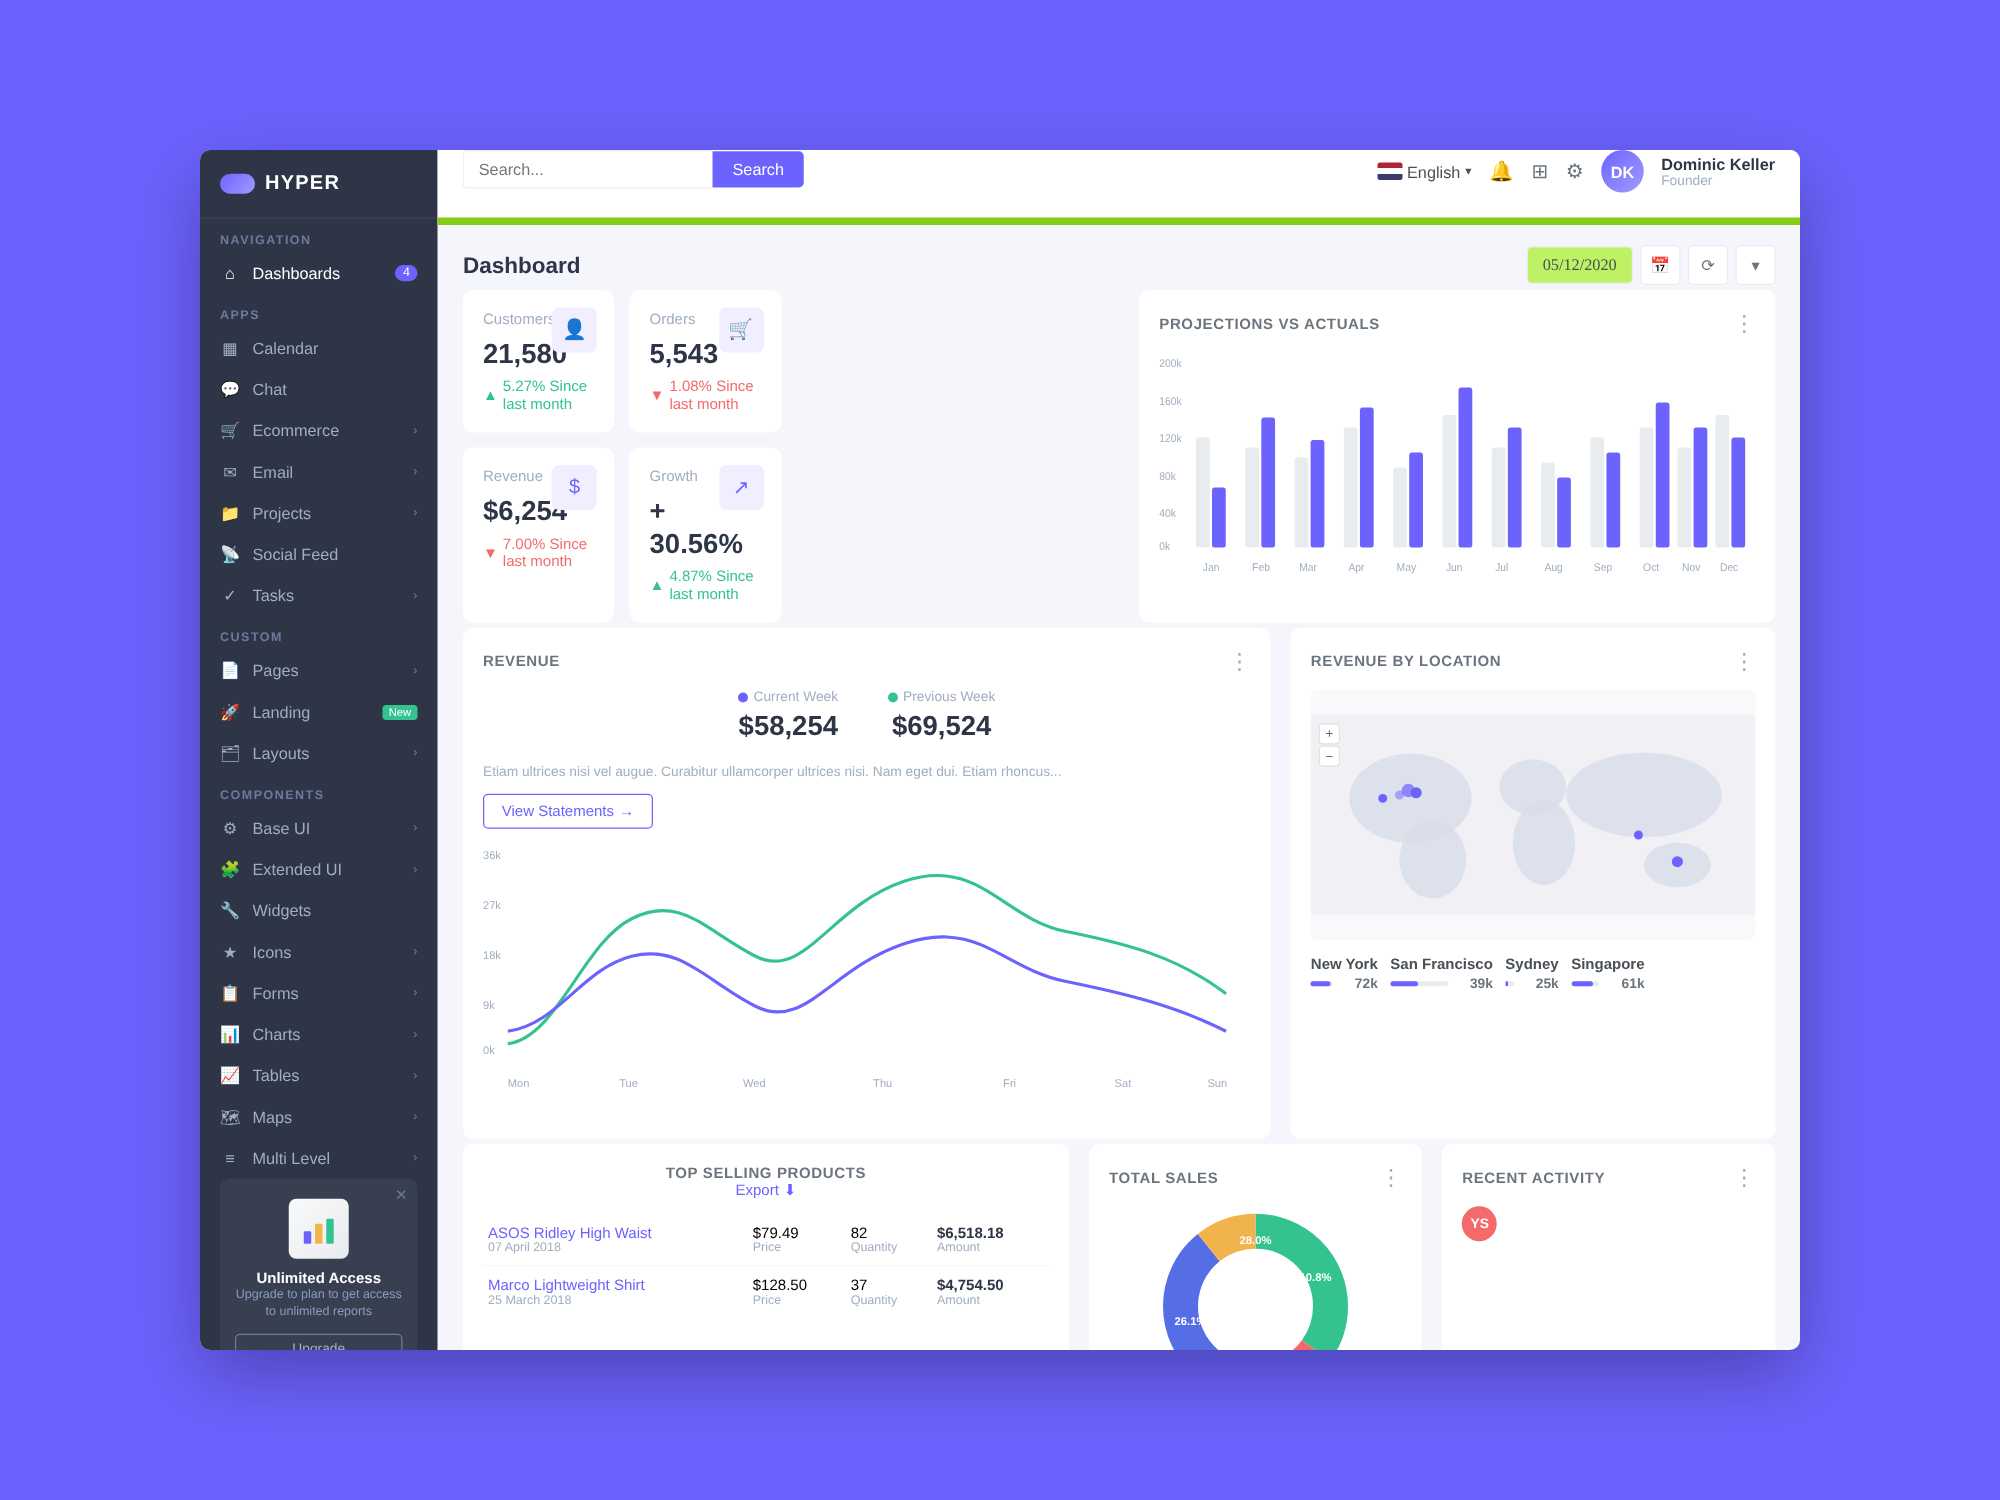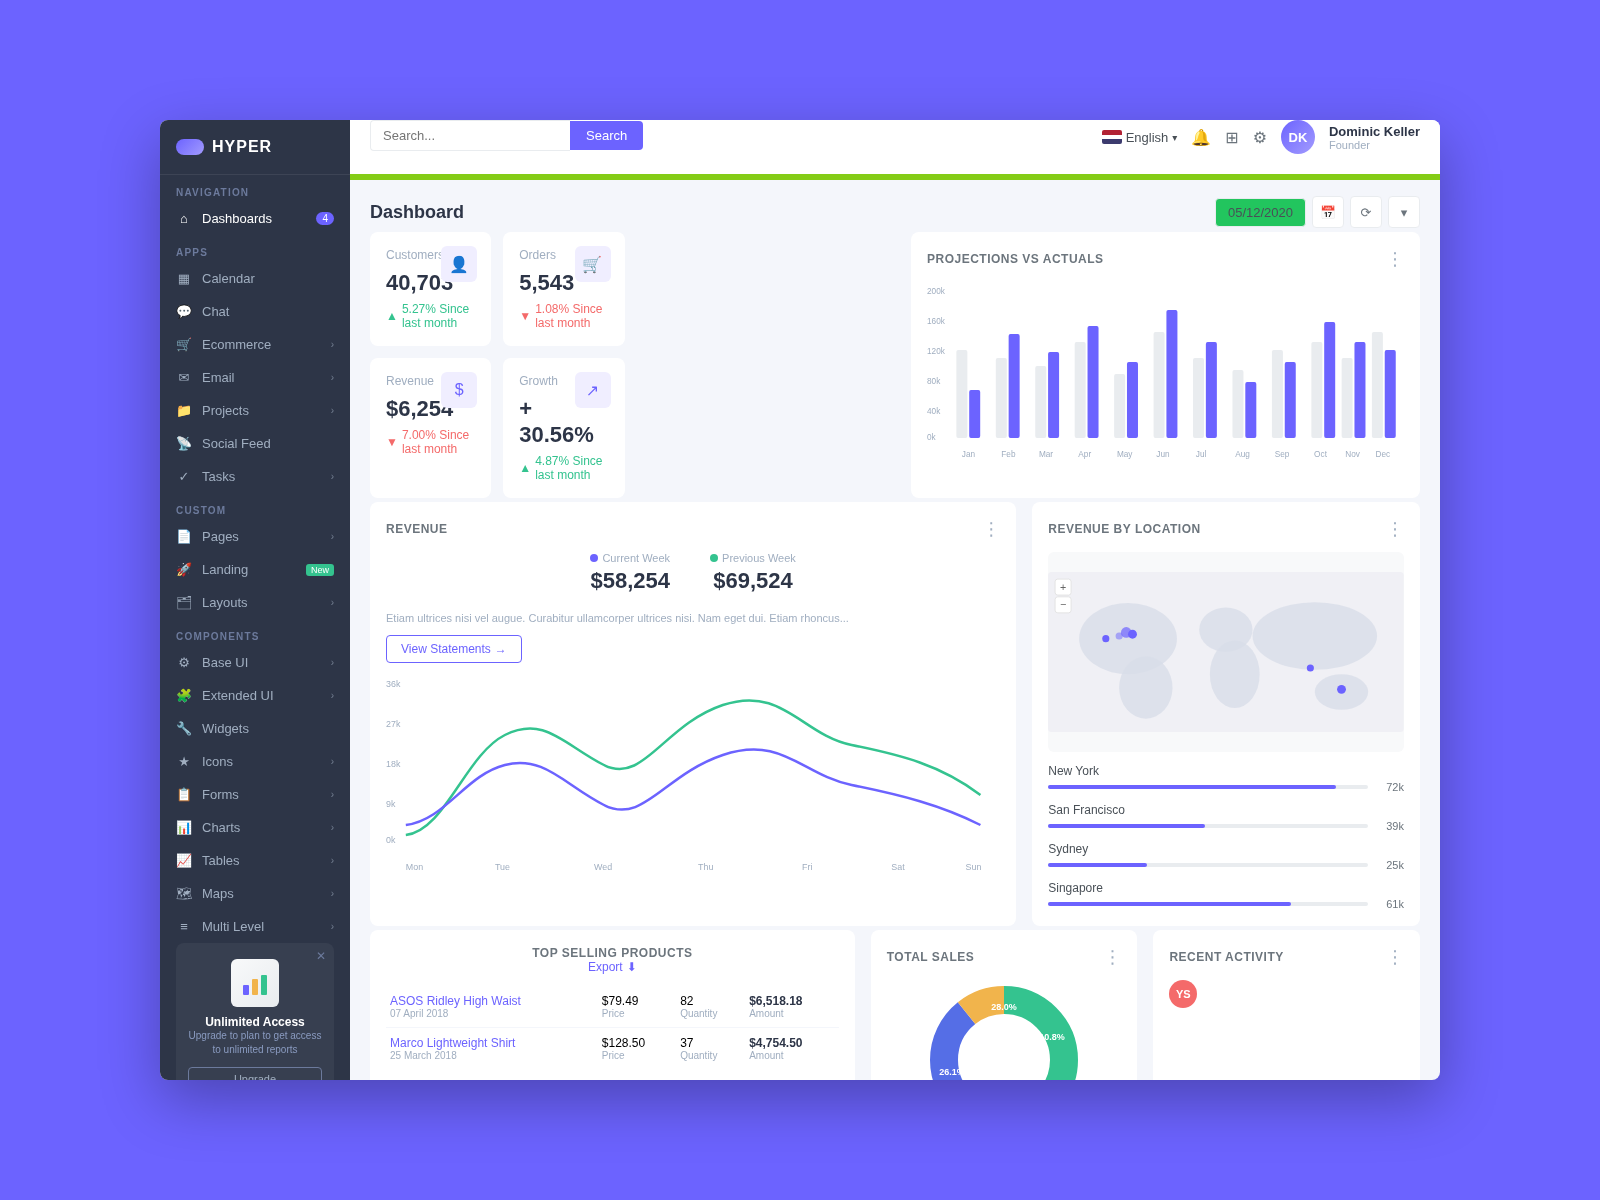--- a/index.html
+++ b/index.html
@@ -40,21 +40,21 @@
     .avatar { width: 34px; height: 34px; border-radius: 50%; background: linear-gradient(135deg, #6c63ff, #a29bfe); display: flex; align-items: center; justify-content: center; color: #fff; font-size: 13px; font-weight: 600; }
     .user-info { display: flex; flex-direction: column; }
     .user-name { font-size: 13px; font-weight: 600; color: #2d3547; }
     .user-role { font-size: 11px; color: #a0aec0; }
 
     
     .content { flex: 1; overflow-y: auto; padding: 16px 20px; display: flex; flex-direction: column; gap: 4px; }
     .page-header { display: flex; align-items: center; justify-content: space-between; }
     .page-title { font-size: 18px; font-weight: 600; color: #2d3547; }
     .date-controls { display: flex; align-items: center; gap: 6px; }
-    .date-display { border: 1px solid #e9ecef; padding: 6px 12px; font-size: 13px; color: #495057; border-radius: 4px; background: #22c55e; }
+    .date-display { border: 1px solid #e9ecef; padding: 6px 12px; font-size: 13px; color: #495057; border-radius: 4px; background: #bef264; font-family: Liberation Serif, serif; }
     .date-btn { width: 32px; height: 32px; border: 1px solid #e9ecef; background: #fff; border-radius: 4px; display: flex; align-items: center; justify-content: center; cursor: pointer; color: #6c757d; font-size: 13px; }
 
     
     .stats-row { display: grid; grid-template-columns: 1fr 1fr 2fr; gap: 16px; }
     .stats-cards { display: grid; grid-template-columns: 1fr 1fr; gap: 12px; }
     .stat-card { background: #fff; border-radius: 8px; padding: 16px; position: relative; }
     .stat-label { font-size: 12px; color: #a0aec0; margin-bottom: 8px; }
     .stat-value { font-size: 22px; font-weight: 700; color: #2d3547; margin-bottom: 6px; }
     .stat-change { font-size: 12px; display: flex; align-items: center; gap: 4px; }
     .stat-change.up { color: #34c38f; }
@@ -80,21 +80,21 @@
     .week-value { font-size: 22px; font-weight: 700; color: #2d3547; }
     .revenue-info { margin-bottom: 12px; }
     .revenue-info-title { font-size: 13px; font-weight: 600; color: #2d3547; margin-bottom: 4px; }
     .revenue-info-desc { font-size: 11px; color: #a0aec0; line-height: 1.5; }
     .view-btn { border: 1px solid #6c63ff; color: #6c63ff; background: #fff; padding: 6px 14px; border-radius: 4px; font-size: 12px; cursor: pointer; display: inline-flex; align-items: center; gap: 4px; margin-top: 8px; }
     .line-chart-area { height: 220px; position: relative; overflow: hidden; }
 
     
     .map-card { background: #fff; border-radius: 8px; padding: 16px; }
     .world-map { height: 200px; background: #f8f9fa; border-radius: 6px; margin-bottom: 12px; position: relative; overflow: hidden; }
-    .location-bars { display: flex; flex-direction: column; gap: 10px; }
+    .location-bars { display: flex; flex-direction: row; gap: 10px; font-weight: bold; }
     .location-row { }
     .location-name { font-size: 12px; color: #495057; margin-bottom: 3px; }
     .location-bar-wrap { display: flex; align-items: center; gap: 8px; }
     .location-bar-bg { flex: 1; height: 4px; background: #e9ecef; border-radius: 2px; }
     .location-bar-fill { height: 4px; background: #6c63ff; border-radius: 2px; }
     .location-val { font-size: 11px; color: #6c757d; width: 28px; text-align: right; }
 
     
     .third-row { display: grid; grid-template-columns: 1fr 0.55fr 0.55fr; gap: 16px; }
     .products-card { background: #fff; border-radius: 8px; padding: 16px; }
@@ -289,21 +289,21 @@
           <div class="date-btn">⟳</div>
           <div class="date-btn">▾</div>
         </div>
       </div>
 
       <div class="stats-row">
         <div class="stats-cards">
 
           <div class="stat-card">
             <div class="stat-label">Customers</div>
-            <div class="stat-value">40,703</div>
+            <div class="stat-value">21,580</div>
             <div class="stat-change up">
               <span>▲</span> 5.27% Since last month
             </div>
             <div class="stat-icon">👤</div>
           </div>
           <div class="stat-card">
             <div class="stat-label">Orders</div>
             <div class="stat-value">5,543</div>
             <div class="stat-change down">
               <span>▼</span> 1.08% Since last month

